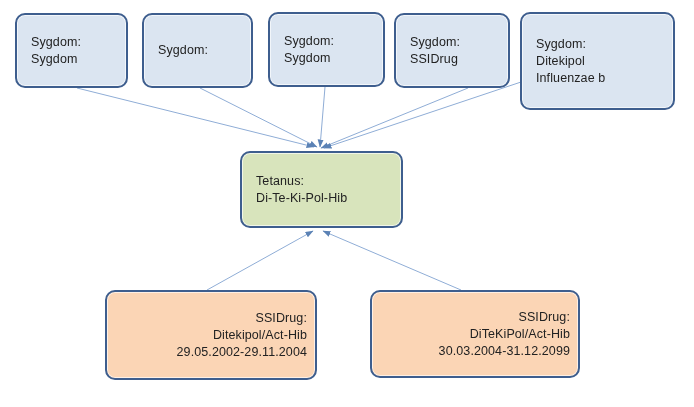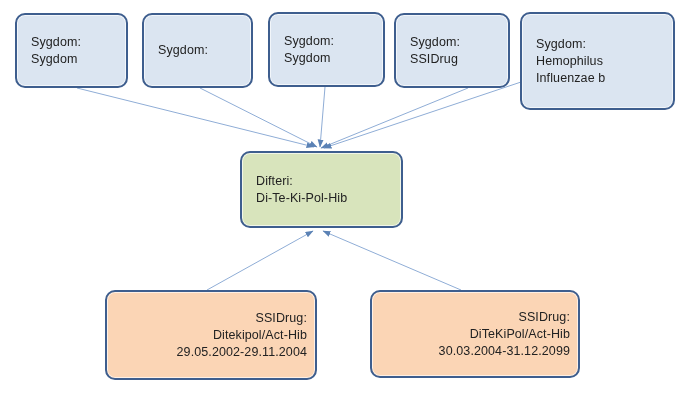--- a/index.html
+++ b/index.html
@@ -93,26 +93,26 @@
     <span>Sygdom</span>
   </div>
 
   <div class="node node-disease n-tetanus">
     <span>Sygdom:</span>
     <span>SSIDrug</span>
   </div>
 
   <div class="node node-disease n-hemophilus">
     <span>Sygdom:</span>
-    <span>Hemophilus</span>
+    <span>Ditekipol</span>
     <span>Influenzae b</span>
   </div>
 
   <div class="node node-vaccine n-vaccine">
-    <span>Difteri:</span>
+    <span>Tetanus:</span>
     <span>Di-Te-Ki-Pol-Hib</span>
   </div>
 
   <div class="node node-drug n-drug1">
     <span>SSIDrug:</span>
     <span>Ditekipol/Act-Hib</span>
     <span>29.05.2002-29.11.2004</span>
   </div>
 
   <div class="node node-drug n-drug2">

